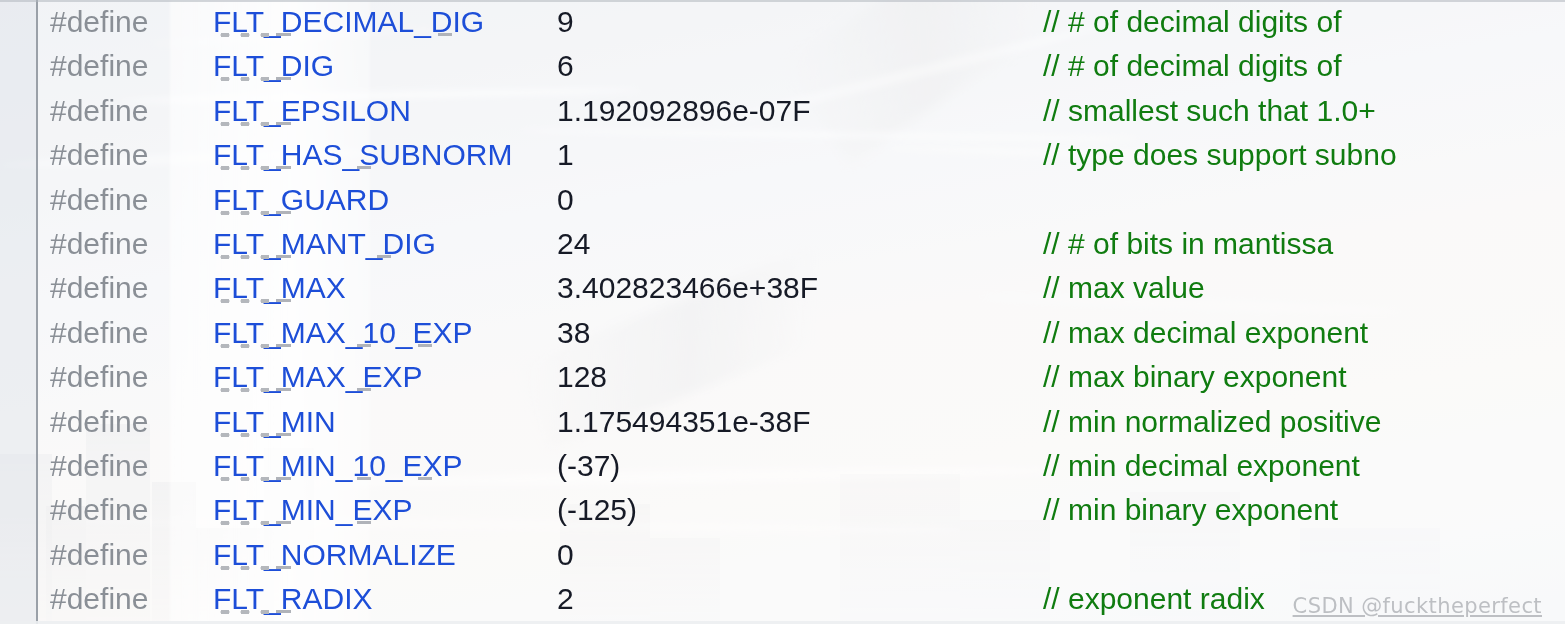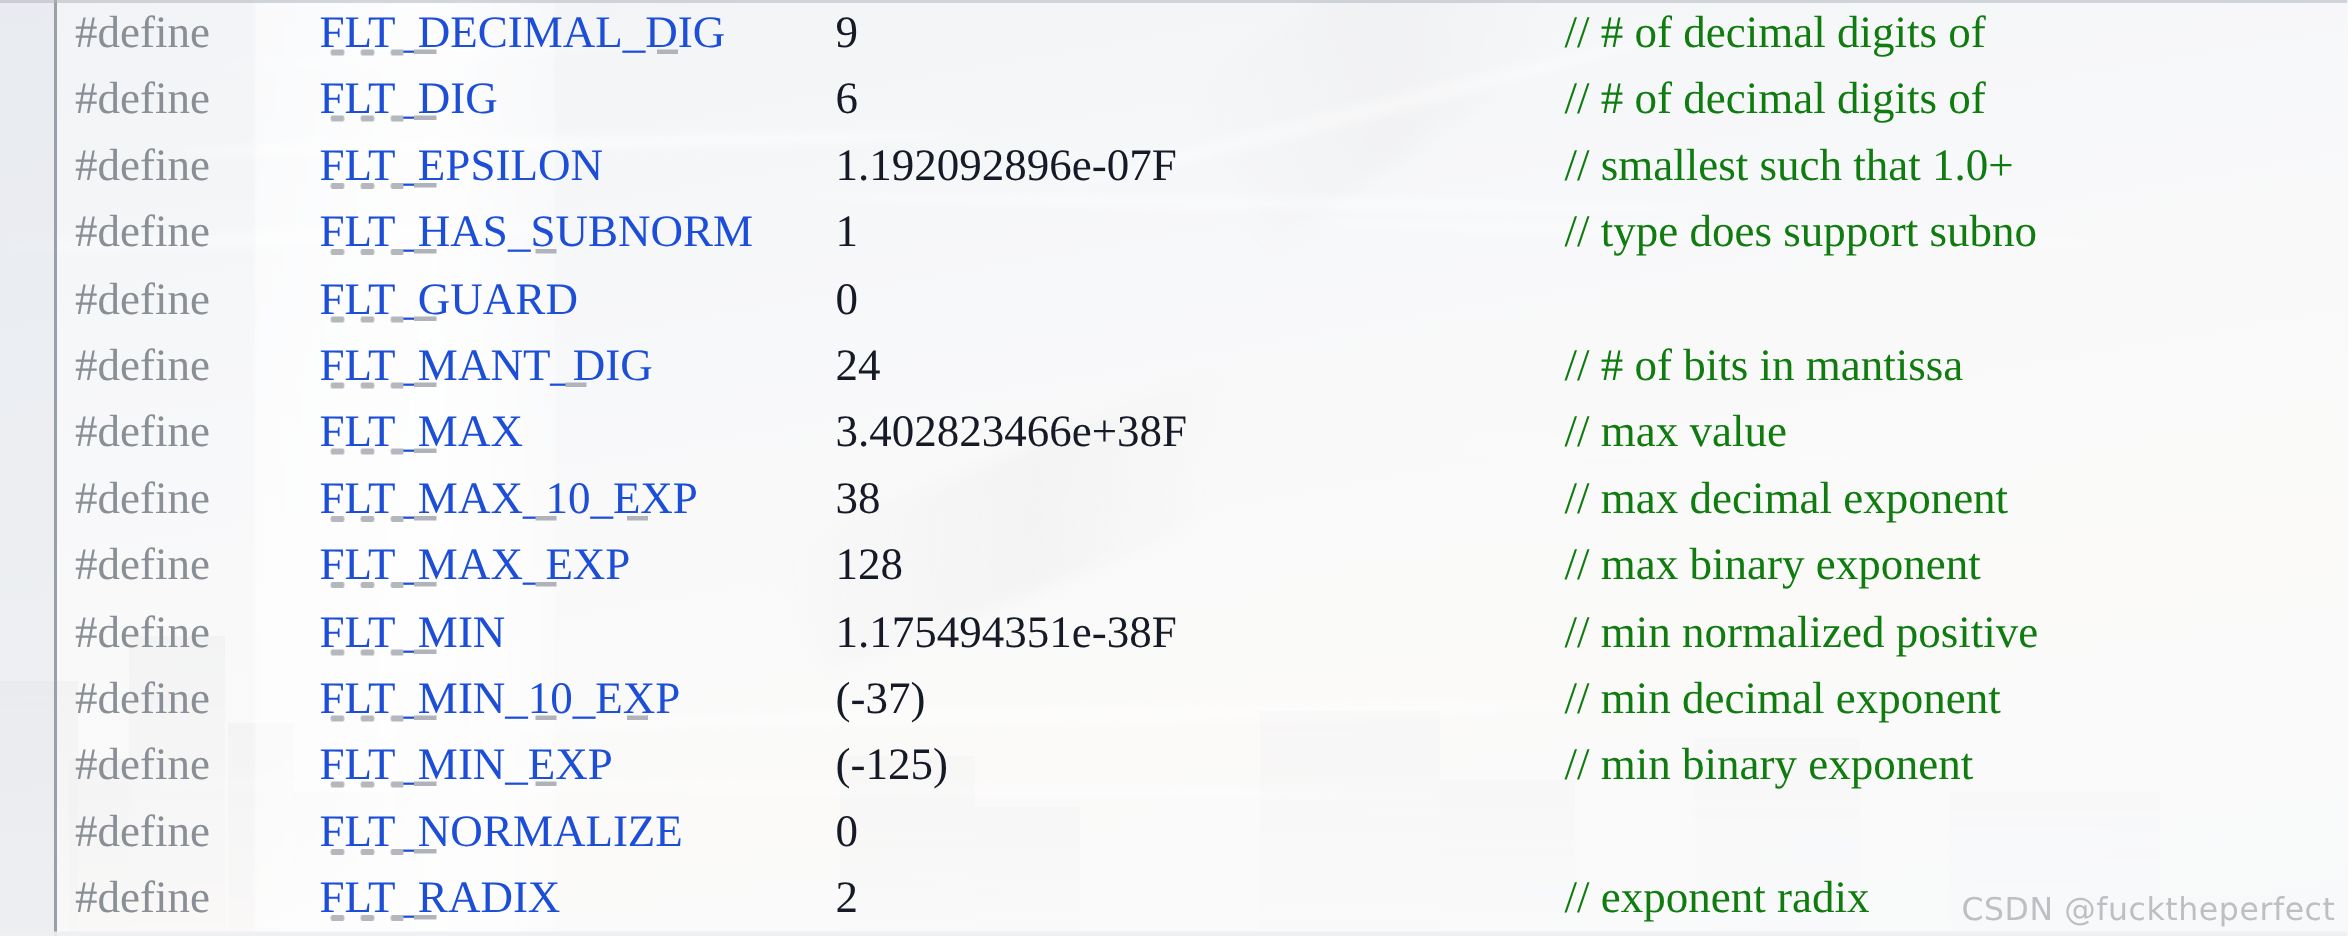--- a/index.html
+++ b/index.html
@@ -134,21 +134,21 @@
     position: absolute;
     left: 0; bottom: 0; right: 0; height: 3px;
     background: rgba(236,238,241,0.9);
   }
 
   
   .code {
     position: absolute;
     left: 0; top: 0;
     width: 1565px; height: 624px;
-    font-family: Liberation Serif, serif;
+    font-family: Liberation Sans, sans-serif;
     font-size: 30px;
     line-height: 44.4px;
     white-space: pre;
     overflow: hidden;
   }
   .line {
     position: relative;
     height: 44.4px;
   }
   .seg { position: absolute; top: 0; }
@@ -186,27 +186,28 @@
     left: 557px;
   }
   .comment {
     color: #107c10;
     left: 1043px;
   }
 
   
   .watermark {
     position: absolute;
-    right: 8px;
+    right: 23px;
     bottom: 6px;
     font-family: "DejaVu Sans", "Liberation Sans", sans-serif;
     font-size: 21px;
     color: rgba(140,144,150,0.55);
     letter-spacing: .4px;
     white-space: nowrap;
+    text-decoration: underline;
   }
 </style>
 </head>
 <body>
 
 <div id="screen">
 
   <div class="wall">
     <div class="wall-sky"></div>
     <div class="streak"></div>

